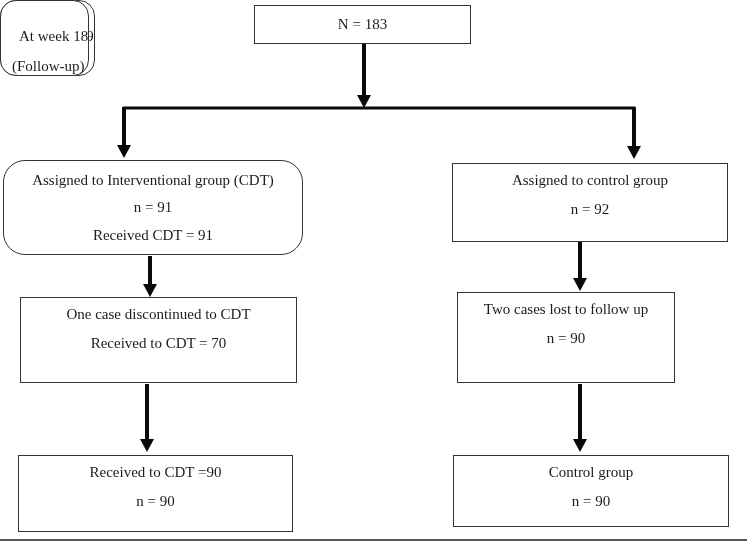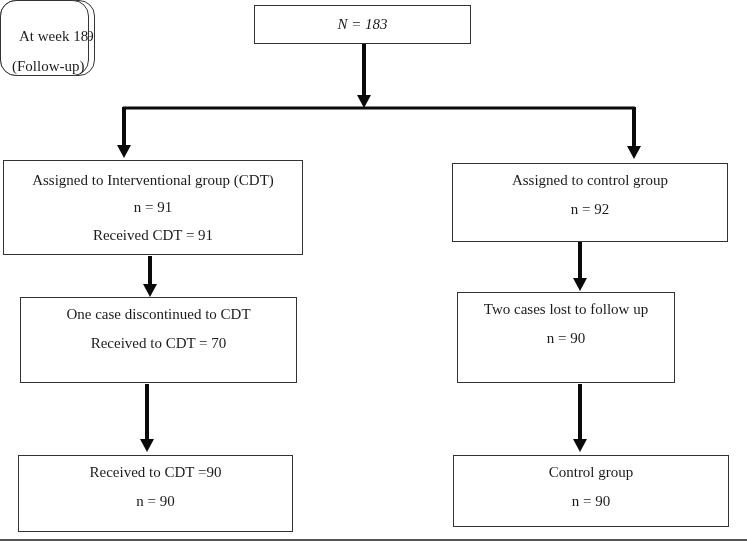--- a/index.html
+++ b/index.html
@@ -20,39 +20,39 @@
     position:absolute;
     background:#ffffff;
     border:1.6px solid #333333;
     box-sizing:border-box;
     display:flex;
     flex-direction:column;
     align-items:center;
     z-index:2;
   }
   .box .ln{white-space:nowrap;line-height:17px;}
-  .evenly{justify-content:space-evenly;}
+  .evenly{justify-content:space-evenly;border-radius:22px;}
   .topw{justify-content:flex-start;padding-top:8px;row-gap:12px;}
   .rounded{
     border-radius:16px;
     align-items:stretch;
     justify-content:flex-start;
     row-gap:13px;
   }
   .rounded .ln{text-align:left;}
   #tp1{padding-top:8px;}
   #tp1 .l1{padding-left:11px;}
   #tp1 .l2{padding-left:7px;}
   #tp2{padding-top:27px;}
   #tp2 .l1{padding-left:31px;}
   #tp2 .l2{padding-left:10px;}
   #tp3{padding-top:27px;}
   #tp3 .l1{padding-left:18px;}
   #tp3 .l2{padding-left:11px;}
-  #top-box{left:254px;top:5px;width:217px;height:39px;justify-content:center;font-style:italic;}
+  #top-box{left:254px;top:5px;width:217px;height:39px;justify-content:center;}
   #r1-left{left:3px;top:160px;width:300px;height:95px;}
   #r1-right{left:452px;top:163px;width:276px;height:79px;}
   #r2-left{left:20px;top:297px;width:277px;height:86px;}
   #r2-right{left:457px;top:292px;width:218px;height:91px;}
   #r3-left{left:18px;top:455px;width:275px;height:77px;}
   #r3-right{left:453px;top:455px;width:276px;height:72px;}
   .bottom-rule{
     position:absolute;left:0;top:539px;width:747px;height:2px;
     background:#555555;z-index:3;
   }

